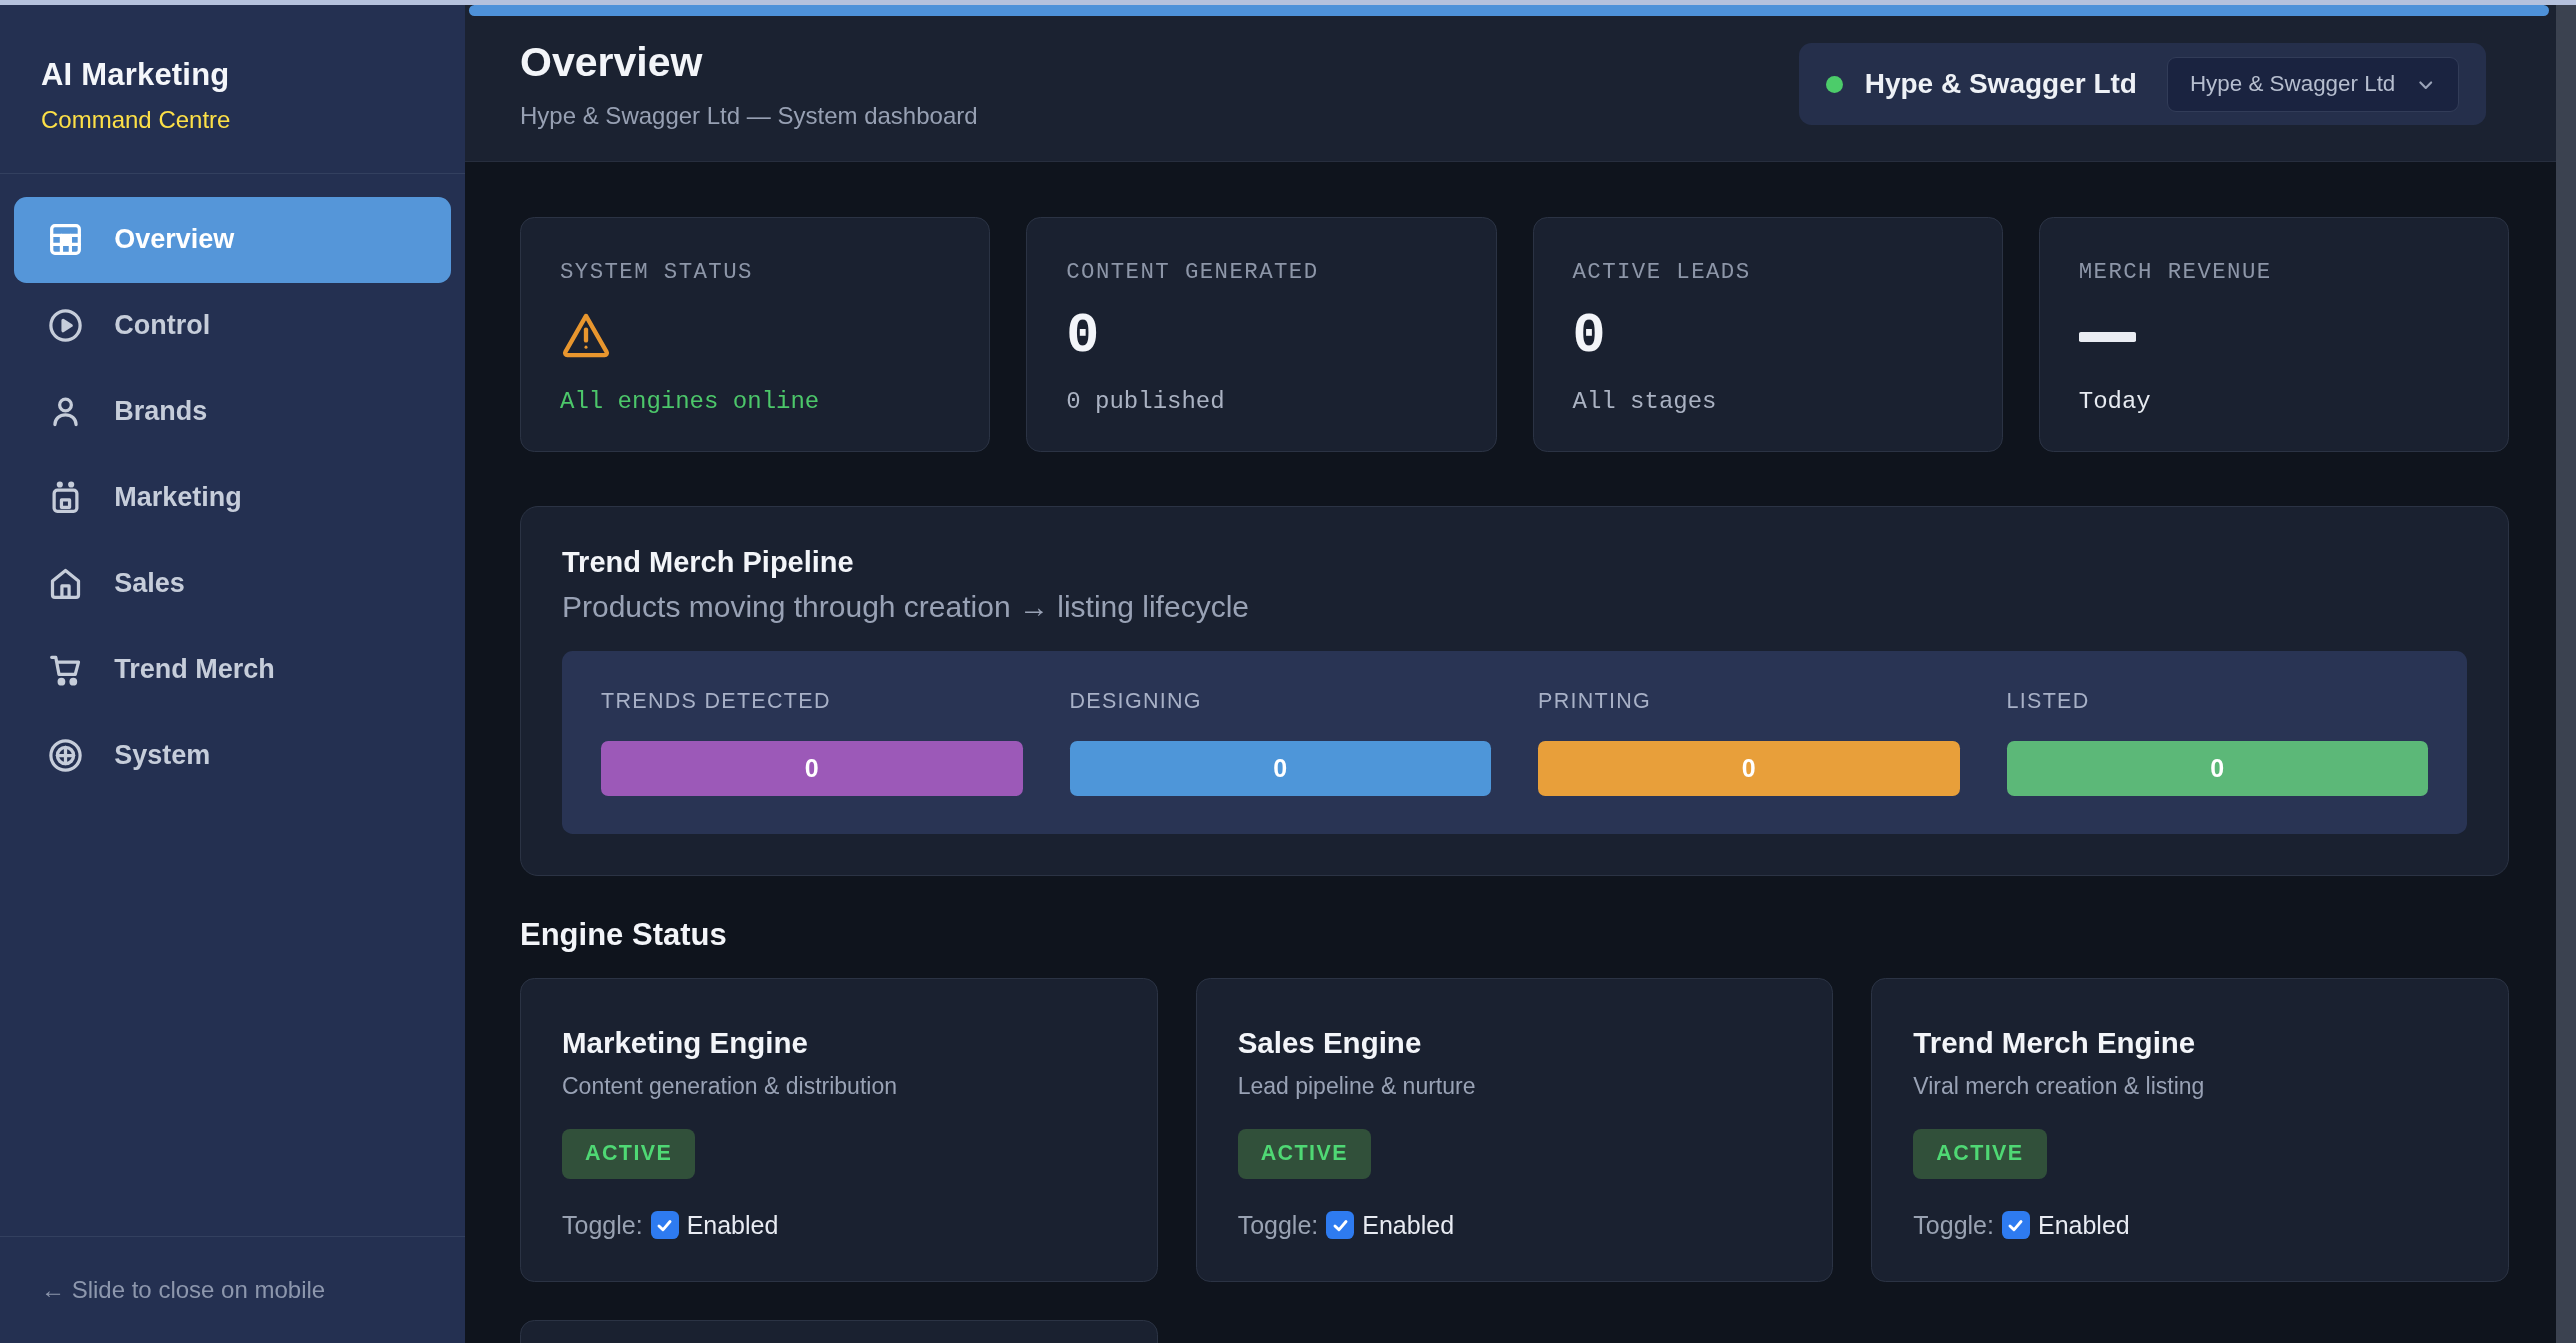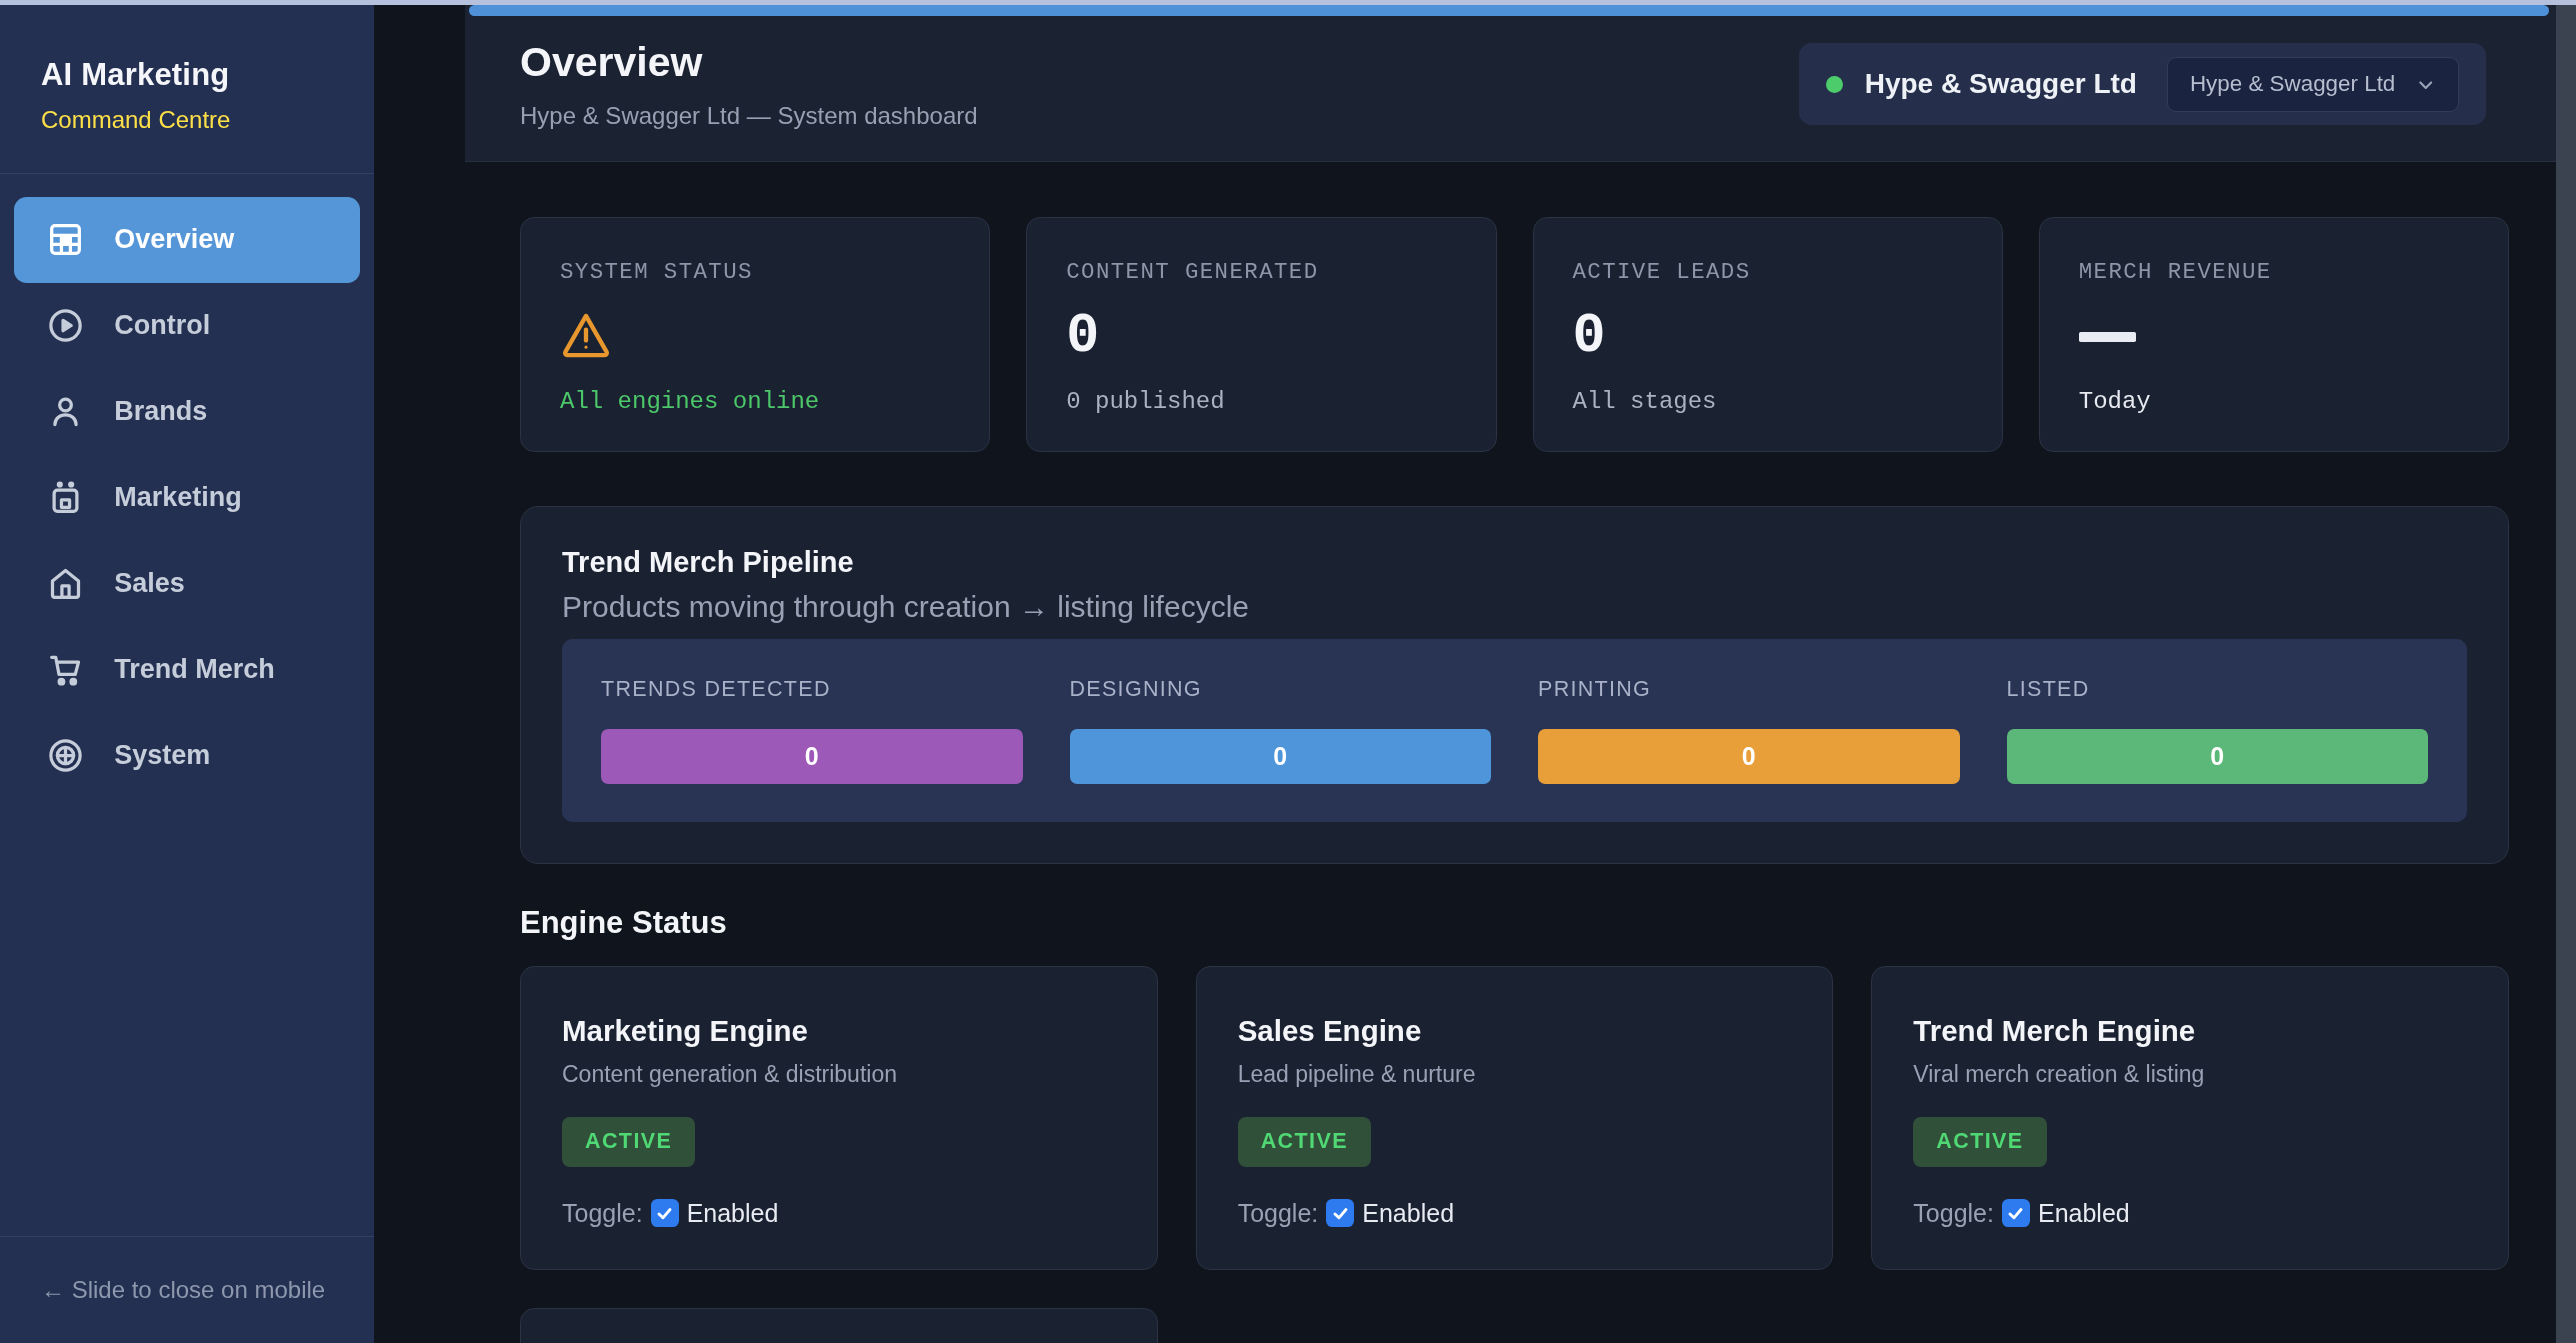--- a/index.html
+++ b/index.html
@@ -10,21 +10,21 @@
     color:#eef1f6;
     position:relative;
   }
   
   .top-track { position:absolute; top:0; left:0; width:2576px; height:5.4px; background:#b5c1dd; z-index:50; }
   .top-thumb { position:absolute; top:4.5px; left:469px; width:2080px; height:11.6px; background:#4e91d9; border-radius:6.3px; z-index:51; }
   
   .v-scrollbar { position:absolute; top:5.4px; right:0; width:19.7px; height:1338px; background:#3b4250; z-index:49; }
   
   .sidebar {
-    position:absolute; left:0; top:5.4px; width:374px; height:1338px;
+    position:absolute; left:0; top:5.4px; width:465px; height:1338px;
     background:#243051; display:flex; flex-direction:column; z-index:10;
   }
   .sidebar-header { padding:52px 41px 39px 41px; border-bottom:0.9px solid #33405f; }
   .app-title { font-size:31px; font-weight:bold; color:#f4f6fa; letter-spacing:0.2px; }
   .app-subtitle { margin-top:12.5px; font-size:24px; color:#fde047; }
   .nav { padding:23px 14.3px 0 14.3px; display:flex; flex-direction:column; }
   .nav-item {
     height:86px; display:flex; align-items:center; gap:29px;
     padding:0 32px; border-radius:12.5px; cursor:pointer;
     color:#c6cdda; font-size:27px; font-weight:600;
@@ -73,21 +73,21 @@
   .warn-ico svg { width:52px; height:52px; stroke:#e8962e; fill:none; stroke-width:2; stroke-linecap:round; stroke-linejoin:round; }
   .dash-value { width:57px; height:9.8px; background:#e9ecf2; border-radius:1.8px; margin:23px 0; }
   
   .pipeline-card {
     margin-top:54px; background:#1a2130; border:0.9px solid #2b3344;
     border-radius:18px; padding:39px 41px 41px 41px;
   }
   .pipeline-title { font-size:29px; font-weight:bold; color:#f3f5f9; }
   .pipeline-subtitle { margin-top:10.7px; font-size:30px; color:#99a2b5; }
   .pipeline-panel {
-    margin-top:15px; background:#293454; border-radius:10.7px;
+    margin-top:27px; background:#293454; border-radius:10.7px;
     padding:38px 39px; display:grid; grid-template-columns:repeat(4,1fr); gap:47px;
   }
   .stage-label { font-size:21.5px; color:#a8b1c7; letter-spacing:1.3px; }
   .stage-bar {
     margin-top:27px; height:55px; border-radius:7.2px;
     display:flex; align-items:center; justify-content:center;
     font-size:25px; font-weight:bold; color:#ffffff;
   }
   
   .engines-heading { margin-top:41px; font-size:31px; font-weight:bold; color:#f3f5f9; }

